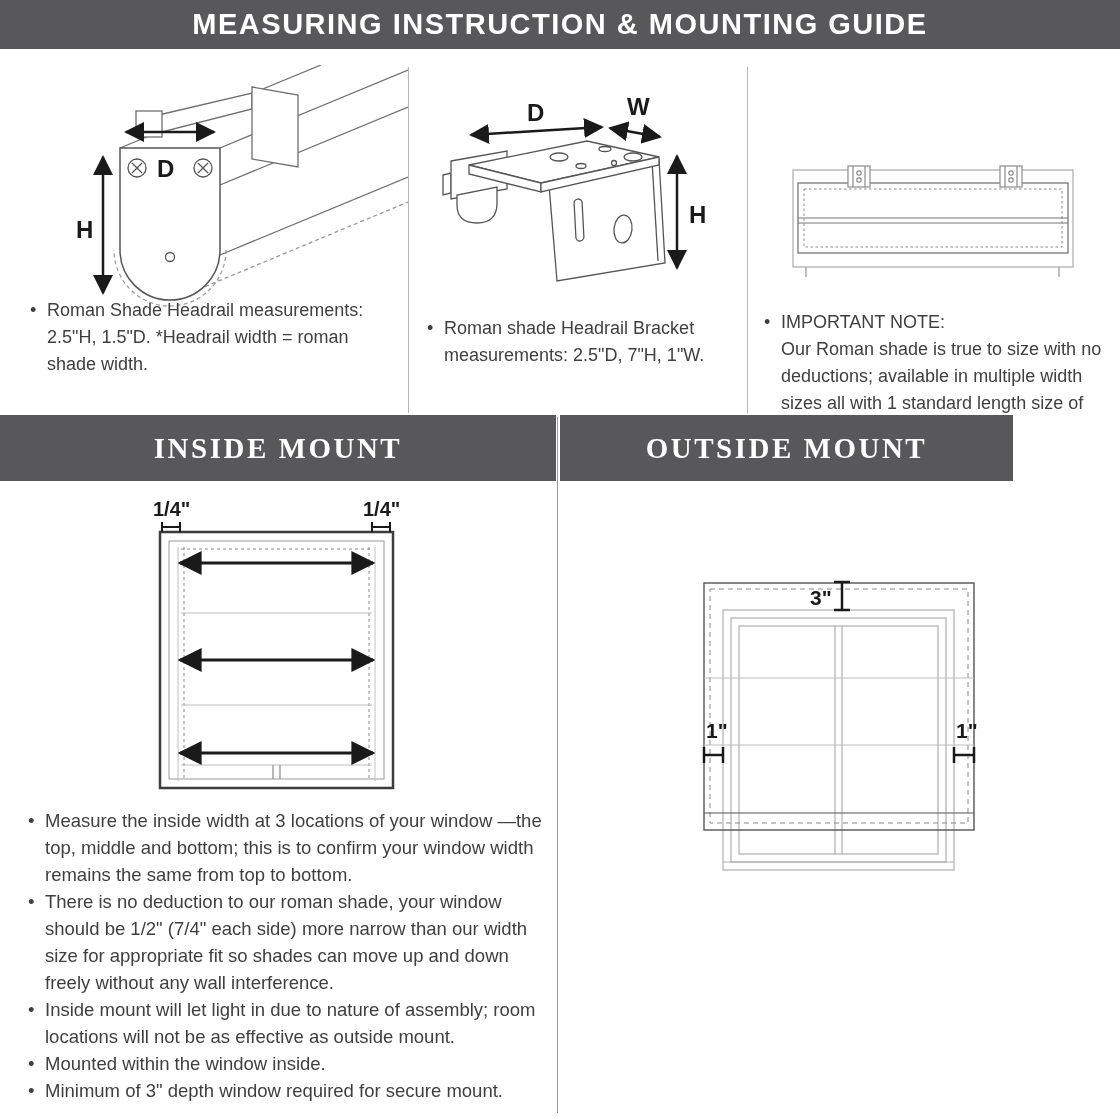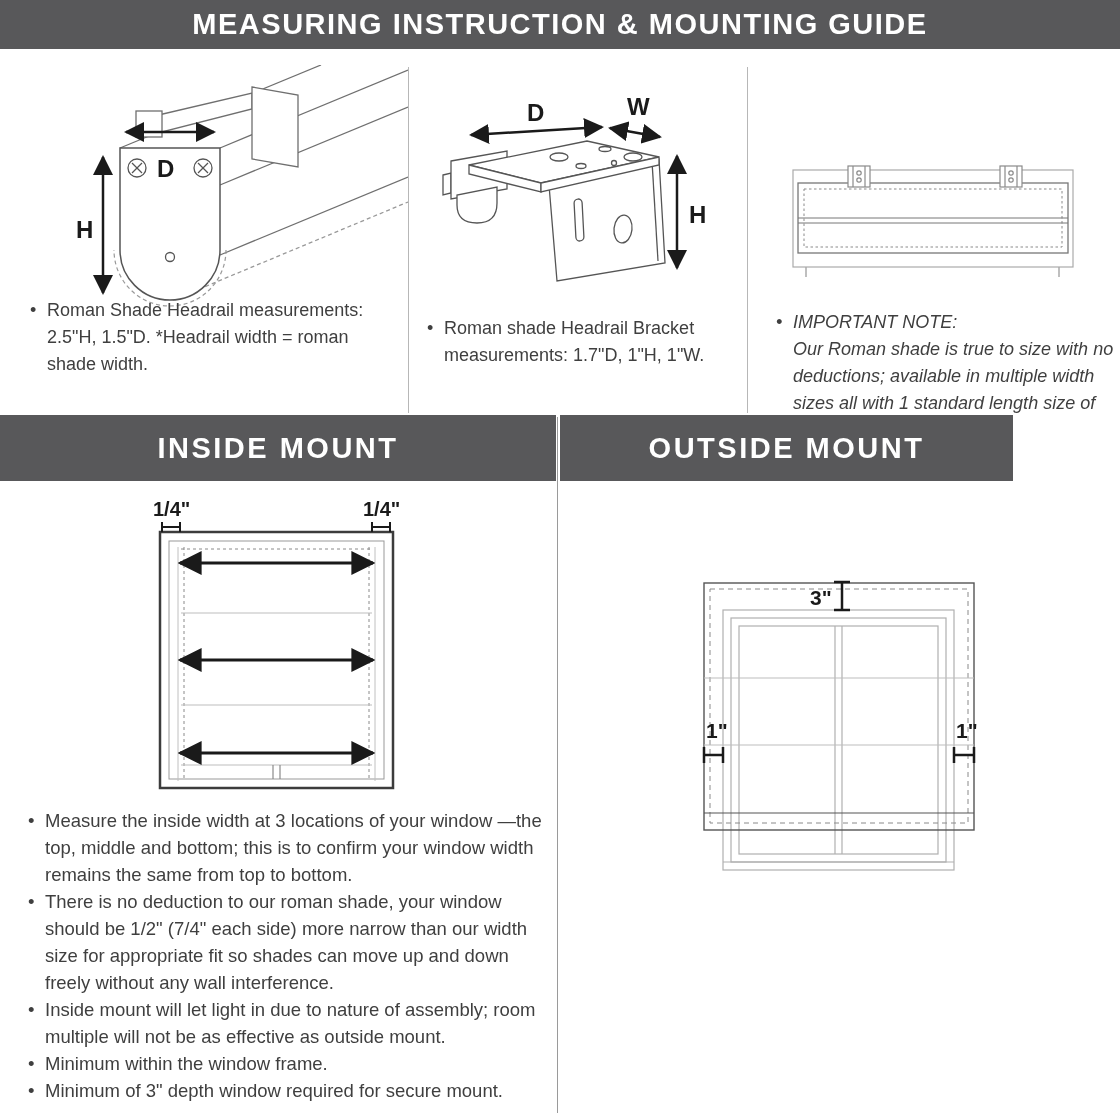--- a/index.html
+++ b/index.html
@@ -9,21 +9,21 @@
     font-family:"Liberation Sans", sans-serif;
   }
   
   .top-banner{
     position:absolute;left:0;top:0;width:1120px;height:49px;
     background:#58585a;display:flex;align-items:center;justify-content:center;
   }
   .top-banner .t{color:#fff;font-size:29px;font-weight:bold;letter-spacing:1.5px;}
   .mount-banner{
     position:absolute;top:415px;height:66px;background:#58585a;
-    display:flex;align-items:center;justify-content:center;
+    display:flex;align-items:center;justify-content:center;font-family:Liberation Serif, serif;
   }
   .mb-left{left:0;width:556px;}
   .mb-right{left:560px;width:453px;}
   .mount-banner .t{color:#fff;font-size:29px;font-weight:bold;letter-spacing:2.5px;}
   
   .pdiv{position:absolute;top:67px;width:1px;height:346px;background:#b7b7b7;}
   .pdiv.d1{left:408px;} .pdiv.d2{left:747px;}
   .vdiv{position:absolute;left:557px;top:417px;width:1px;height:696px;background:#9a9a9a;}
   
   .panels{position:absolute;top:65px;left:0;width:1120px;height:350px;}
@@ -33,21 +33,21 @@
   .panel.p3{left:748px;width:372px;}
   .panel svg{position:absolute;left:0;top:0;}
   .caption{
     position:absolute;font-size:18px;line-height:27px;color:#3f3f3f;
     list-style:none;margin:0;padding:0;
   }
   .caption li{position:relative;padding-left:17px;}
   .caption li::before{content:"\2022";position:absolute;left:0;top:0;}
   .cap1{left:30px;top:232px;width:350px;}
   .cap2{left:18px;top:250px;width:292px;}
-  .cap3{left:28px;top:244px;width:342px;font-style:italic;}
+  .cap3{left:16px;top:244px;width:342px;}
   
   .lower{position:absolute;top:481px;left:0;width:1120px;height:639px;}
   .mount-col{position:absolute;top:0;height:639px;}
   .col-left{left:0;width:557px;}
   .col-right{left:558px;width:562px;}
   .mount-col svg{position:absolute;}
   .bullets{
     position:absolute;list-style:none;margin:0;padding:0;
     font-size:18.5px;line-height:27px;color:#3f3f3f;
   }
@@ -143,21 +143,21 @@
       <g stroke="#1a1a1a" stroke-width="2.5">
         <line x1="62" y1="70" x2="193" y2="62" marker-start="url(#ah2)" marker-end="url(#ah2)"></line>
         <line x1="201" y1="63" x2="251" y2="72" marker-start="url(#ah2)" marker-end="url(#ah2)"></line>
         <line x1="268" y1="91" x2="268" y2="203" marker-start="url(#ah2)" marker-end="url(#ah2)"></line>
       </g>
       <text x="118" y="56" class="dimtxt" font-size="24">D</text>
       <text x="218" y="50" class="dimtxt" font-size="24">W</text>
       <text x="280" y="158" class="dimtxt" font-size="24">H</text>
     </svg>
     <ul class="caption cap2">
-      <li>Roman shade Headrail Bracket measurements: 1.7"D, 1"H, 1"W.</li>
+      <li>Roman shade Headrail Bracket measurements: 2.5"D, 7"H, 1"W.</li>
     </ul>
   </div>
 
   <div class="panel p3">
     <svg width="372" height="350" viewBox="0 0 372 350">
 
       <rect x="45" y="105" width="280" height="97" fill="none" stroke="#aaaaaa" stroke-width="1.2"></rect>
       <g stroke="#aaaaaa" stroke-width="1.5">
         <line x1="58" y1="202" x2="58" y2="212"></line>
         <line x1="311" y1="202" x2="311" y2="212"></line>
@@ -247,22 +247,22 @@
         <line x1="180" y1="73" x2="373" y2="73" marker-start="url(#ah3)" marker-end="url(#ah3)"></line>
         <line x1="180" y1="170" x2="373" y2="170" marker-start="url(#ah3)" marker-end="url(#ah3)"></line>
         <line x1="180" y1="263" x2="373" y2="263" marker-start="url(#ah3)" marker-end="url(#ah3)"></line>
       </g>
       <text x="153" y="26" class="dimtxt" font-size="20">1/4"</text>
       <text x="363" y="26" class="dimtxt" font-size="20">1/4"</text>
     </svg>
     <ul class="bullets bl">
       <li>Measure the inside width at 3 locations of your window —the top, middle and bottom; this is to confirm your window width remains the same from top to bottom.</li>
       <li>There is no deduction to our roman shade, your window should be 1/2" (7/4" each side) more narrow than our width size for appropriate fit so shades can move up and down freely without any wall interference.</li>
-      <li>Inside mount will let light in due to nature of assembly; room multiple will not be as effective as outside mount.</li>
-      <li>Minimum within the window frame.</li>
+      <li>Inside mount will let light in due to nature of assembly; room locations will not be as effective as outside mount.</li>
+      <li>Mounted within the window inside.</li>
       <li>Minimum of 3" depth window required for secure mount.</li>
     </ul>
   </div>
 
   <div class="mount-col col-right">
     <svg width="562" height="430" viewBox="0 0 562 430" style="left:0;top:79px;">
 
       <g stroke="#b0b0b0" stroke-width="1.2" fill="none">
         <rect x="165" y="50" width="231" height="260"></rect>
         <rect x="173" y="58" width="215" height="244"></rect>

